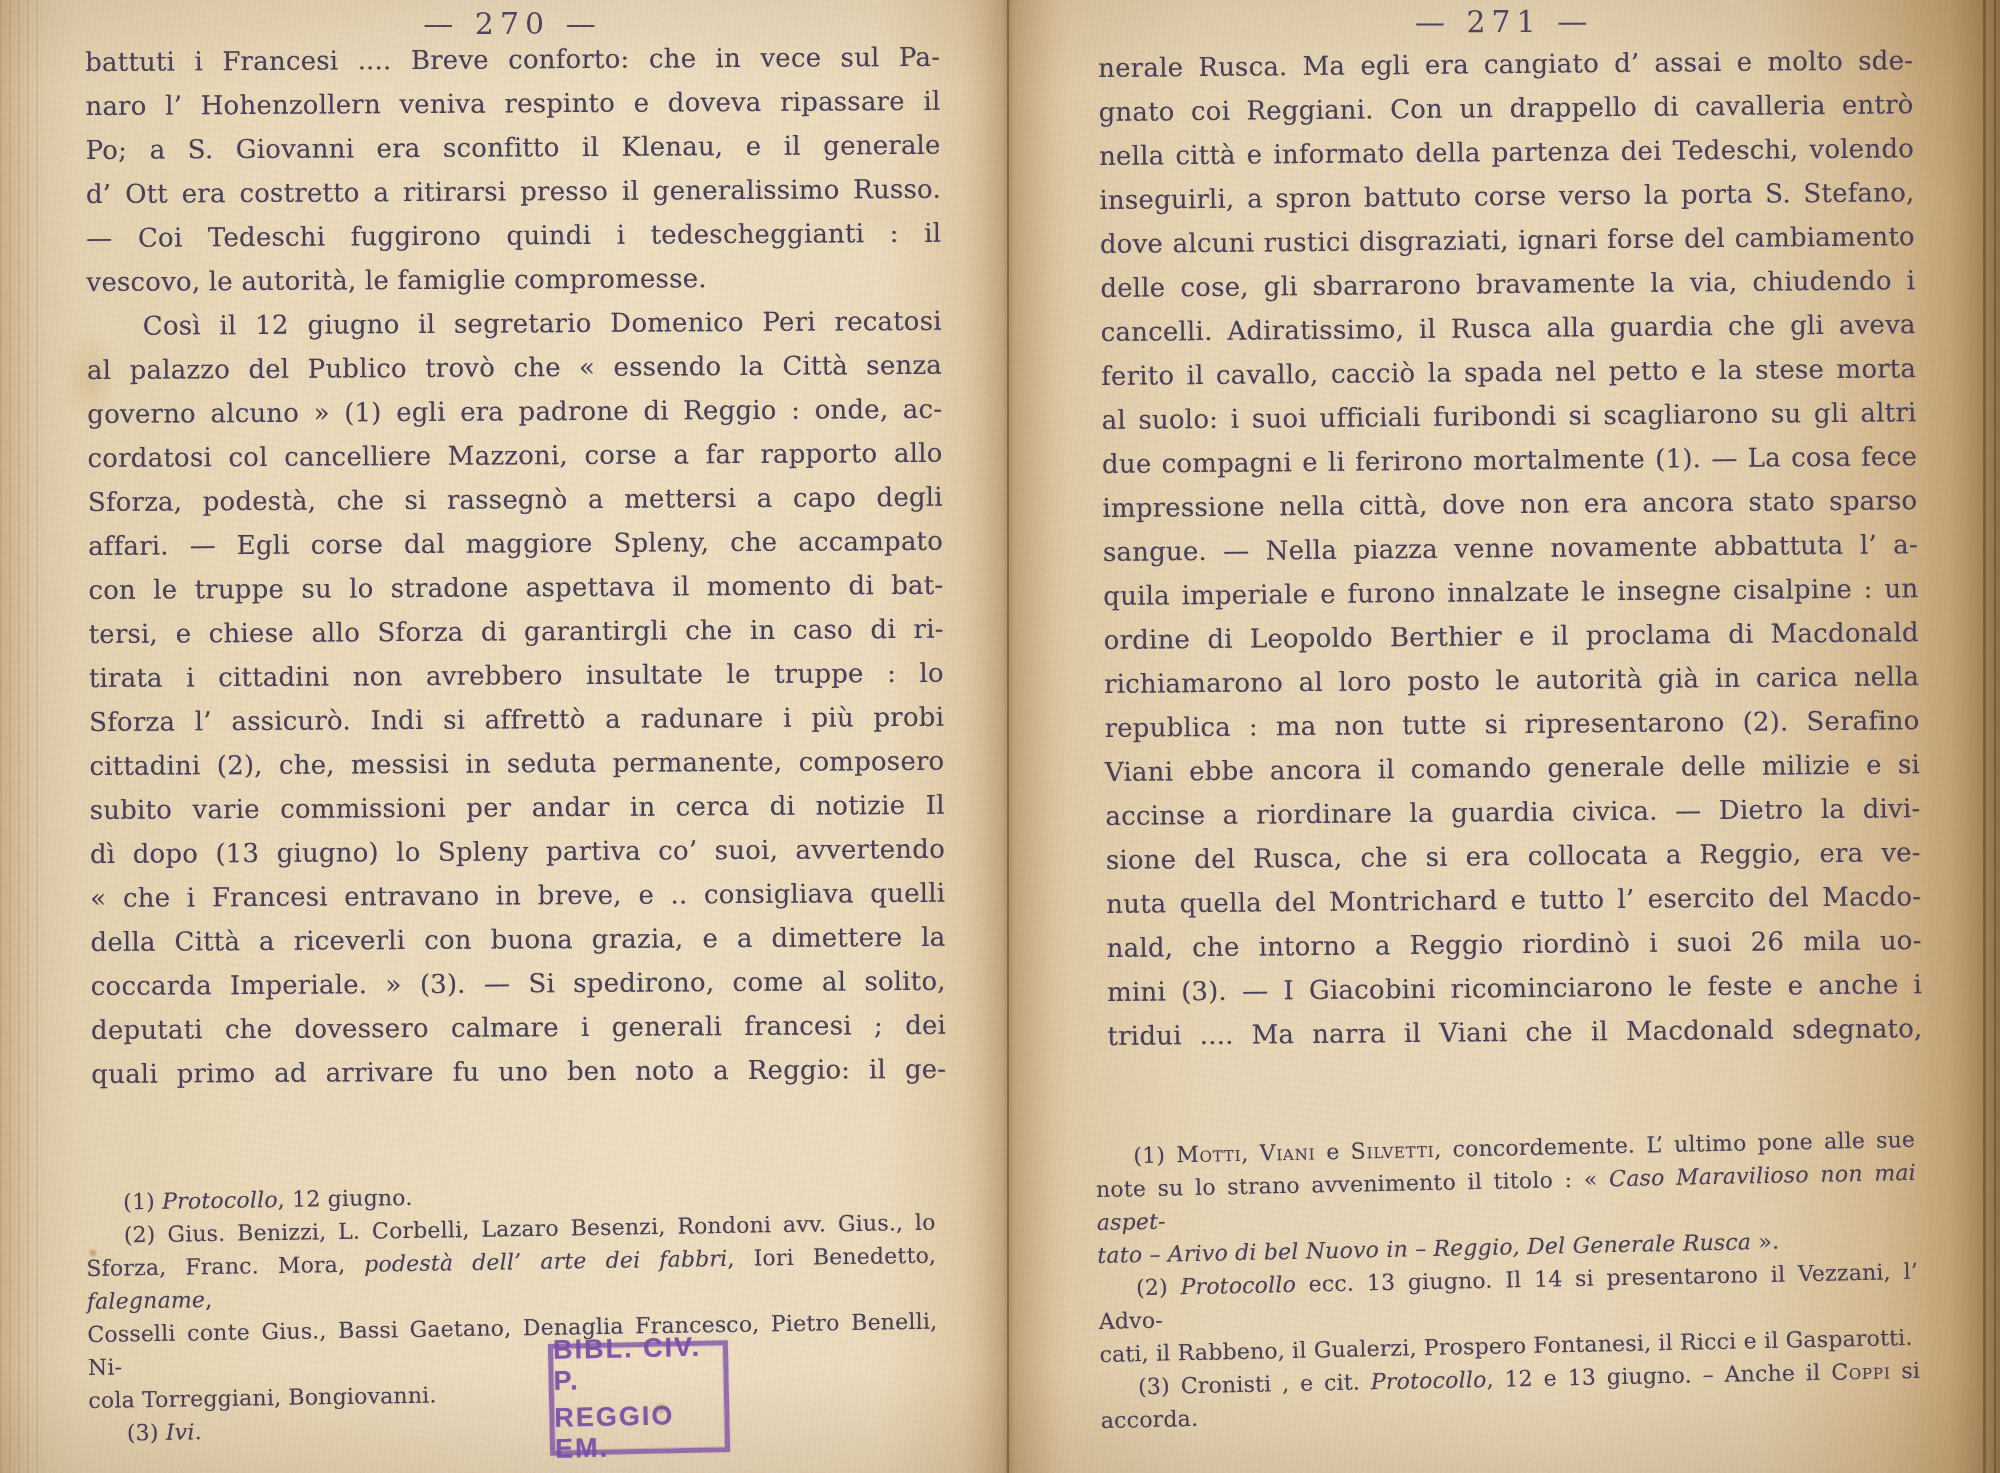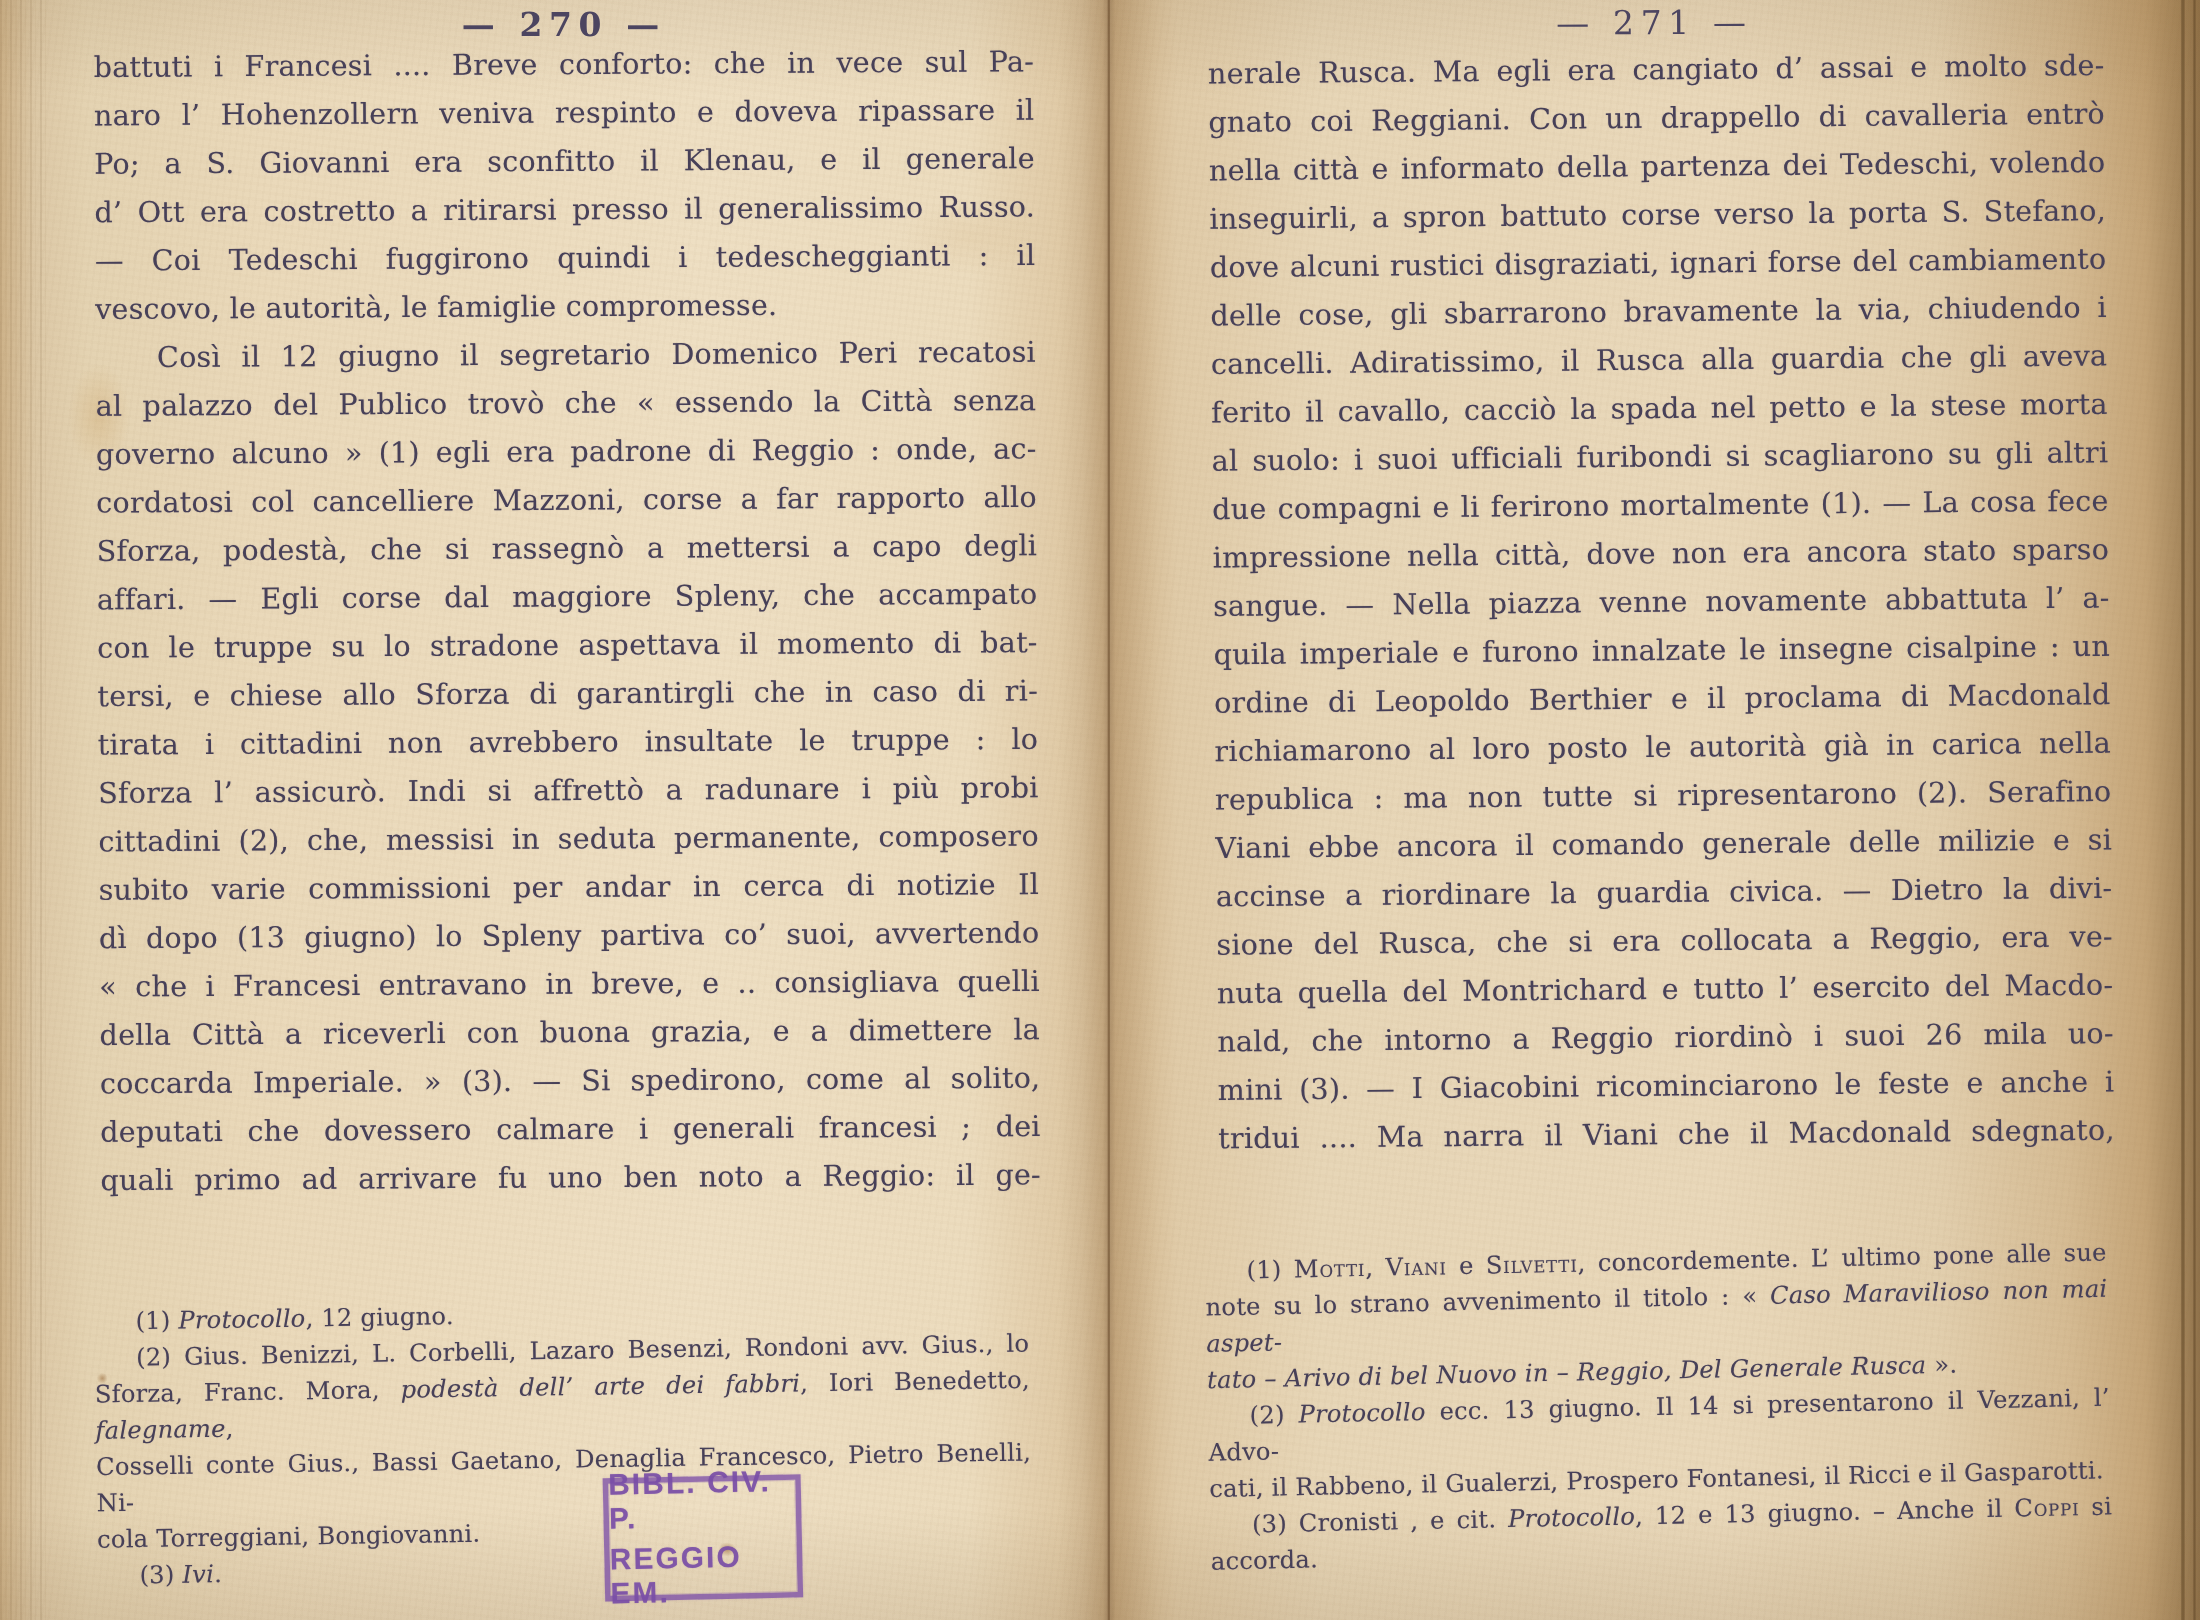--- a/index.html
+++ b/index.html
@@ -56,21 +56,21 @@
   .stain-3{left:88px;top:1248px;width:10px;height:10px;
     background:radial-gradient(closest-side, rgba(140,90,40,.5), rgba(0,0,0,0));}
   .stain-4{left:820px;top:180px;width:120px;height:70px;
     background:radial-gradient(closest-side, rgba(190,150,95,.12), rgba(0,0,0,0));}
 
   .page-header{
     position:absolute;
     font-size:30px;letter-spacing:6px;
     text-align:center;color:#4c4560;
   }
-  .header-left{left:85px;width:855px;top:6px;font-weight:bold;}
+  .header-left{left:85px;width:855px;top:6px;}
   .header-right{left:1095px;width:818px;top:4px;transform:rotate(-.3deg);}
 
   .body-text{position:absolute;font-size:26px;line-height:44px;letter-spacing:.2px;}
   .body-left{left:85px;top:40px;width:855px;transform:rotate(-.35deg);transform-origin:left top;}
   .body-right{left:1098px;top:46px;width:815px;transform:rotate(-.55deg);transform-origin:left top;}
 
   .footnotes{position:absolute;font-size:22px;line-height:33px;letter-spacing:.2px;}
   .fn-left{left:85px;top:1186px;width:850px;transform:rotate(-.9deg);transform-origin:left top;}
   .fn-right{left:1095px;top:1140px;width:820px;transform:rotate(-1.2deg);transform-origin:left top;}
 

